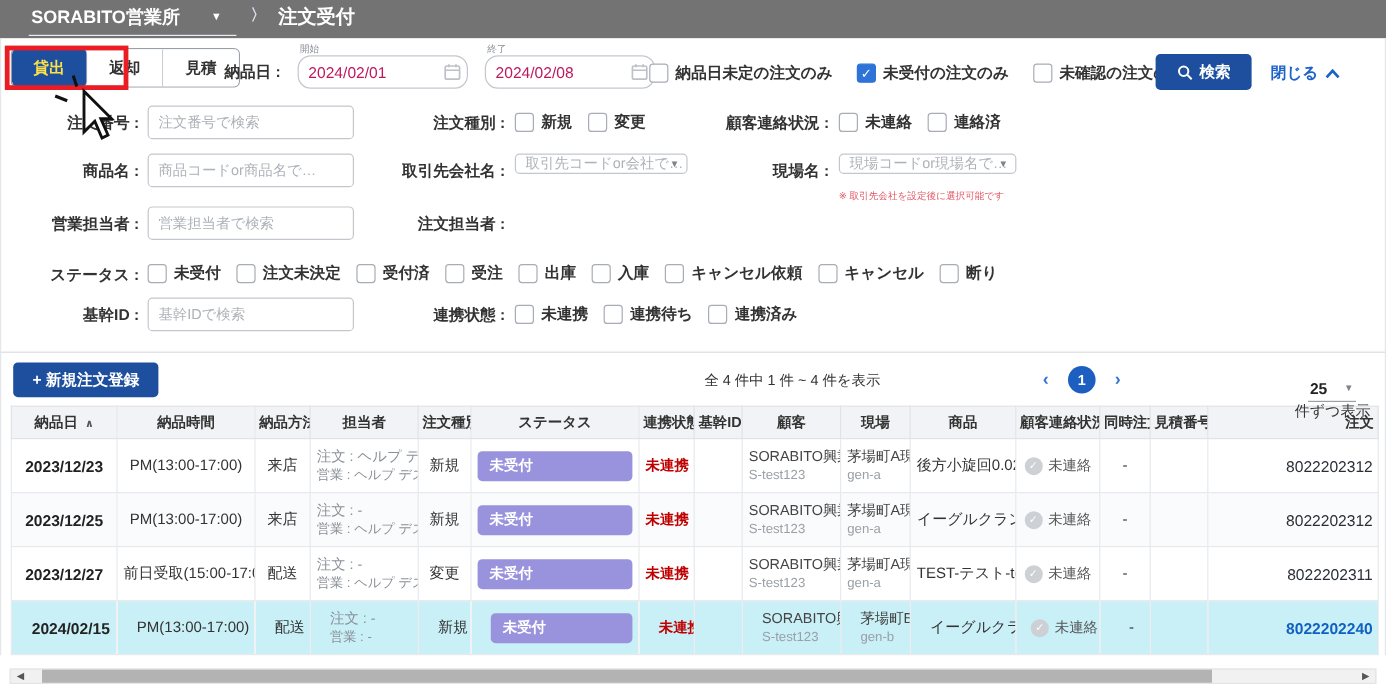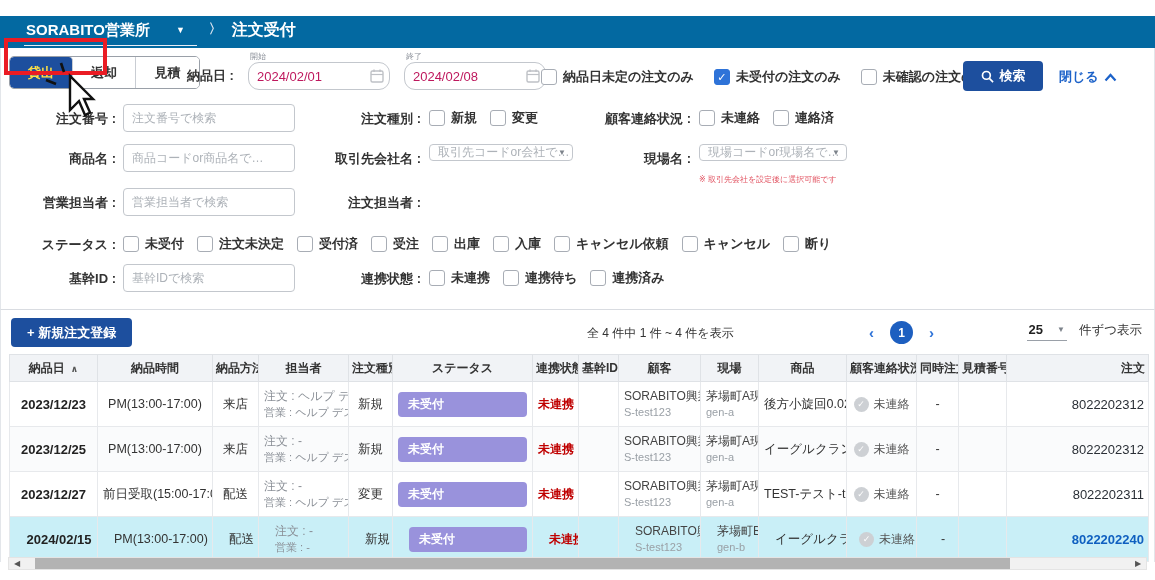--- a/index.html
+++ b/index.html
@@ -3,22 +3,22 @@
 <meta charset="utf-8">
 <style>
   * { box-sizing: border-box; margin: 0; padding: 0; }
   html,body { width:1155px; height:580px; }
   body {
     font-family: "Liberation Sans", "DejaVu Sans", sans-serif;
     background:#ffffff; color:#333; overflow:hidden; position:relative;
   }
   
   .topbar {
-    height:32px; background:#0369a1; display:flex; align-items:flex-end;
-    padding:0 0 2px 24px; color:#fff;margin-top:16px;
+    height:32px; background:#737373; display:flex; align-items:flex-end;
+    padding:0 0 2px 24px; color:#fff;
   }
   .office {
     display:inline-flex; align-items:center; gap:26px;
     font-weight:bold; font-size:15px; padding:4px 12px 5px 2px;
     border-bottom:1px solid #e8edf5; cursor:pointer;
   }
   .office .caret { font-size:9px; line-height:1; color:#fff; }
   .crumb-sep { font-weight:bold; font-size:13px; margin:0 10px 8px 12px; color:#dfe6f2; }
   .page-title { font-weight:bold; font-size:16px; margin-bottom:5px; }
   
@@ -89,21 +89,21 @@
     font-weight:bold; font-size:13px; cursor:pointer; font-family:inherit;
   }
   .count { position:absolute; left:578px; top:7px; font-size:12px; color:#333; }
   .pager { position:absolute; left:860px; top:3px; display:flex; align-items:center; gap:16px; }
   .pchev { color:#2e73d8; font-size:15px; font-weight:bold; cursor:pointer; line-height:1; }
   .pnum {
     width:23px; height:23px; border-radius:50%; background:#1d5fc0; color:#fff;
     font-size:12px; font-weight:bold; display:flex; align-items:center;
     justify-content:center; cursor:pointer;
   }
-  .perpage { position:absolute; right:4px; top:4px; display:flex; align-items:flex-start; font-size:12.5px; }
+  .perpage { position:absolute; right:4px; top:14px; display:flex; align-items:flex-end; font-size:12.5px;flex-direction:column; }
   .pp-sel {
     display:inline-flex; align-items:center; gap:14px; border-bottom:1px solid #9aa0a8;
     padding:0 2px 3px 2px; cursor:pointer; margin-right:12px;
   }
   .pp-val { font-weight:bold; font-size:13px; color:#222; }
   .pp-car { font-size:8px; color:#7d838b; }
   
   table { border-collapse:collapse; table-layout:fixed; width:1139px; margin-top:2px; }
   th {
     background:#f1f3f6; height:27px; font-size:12px; font-weight:bold; color:#333;

